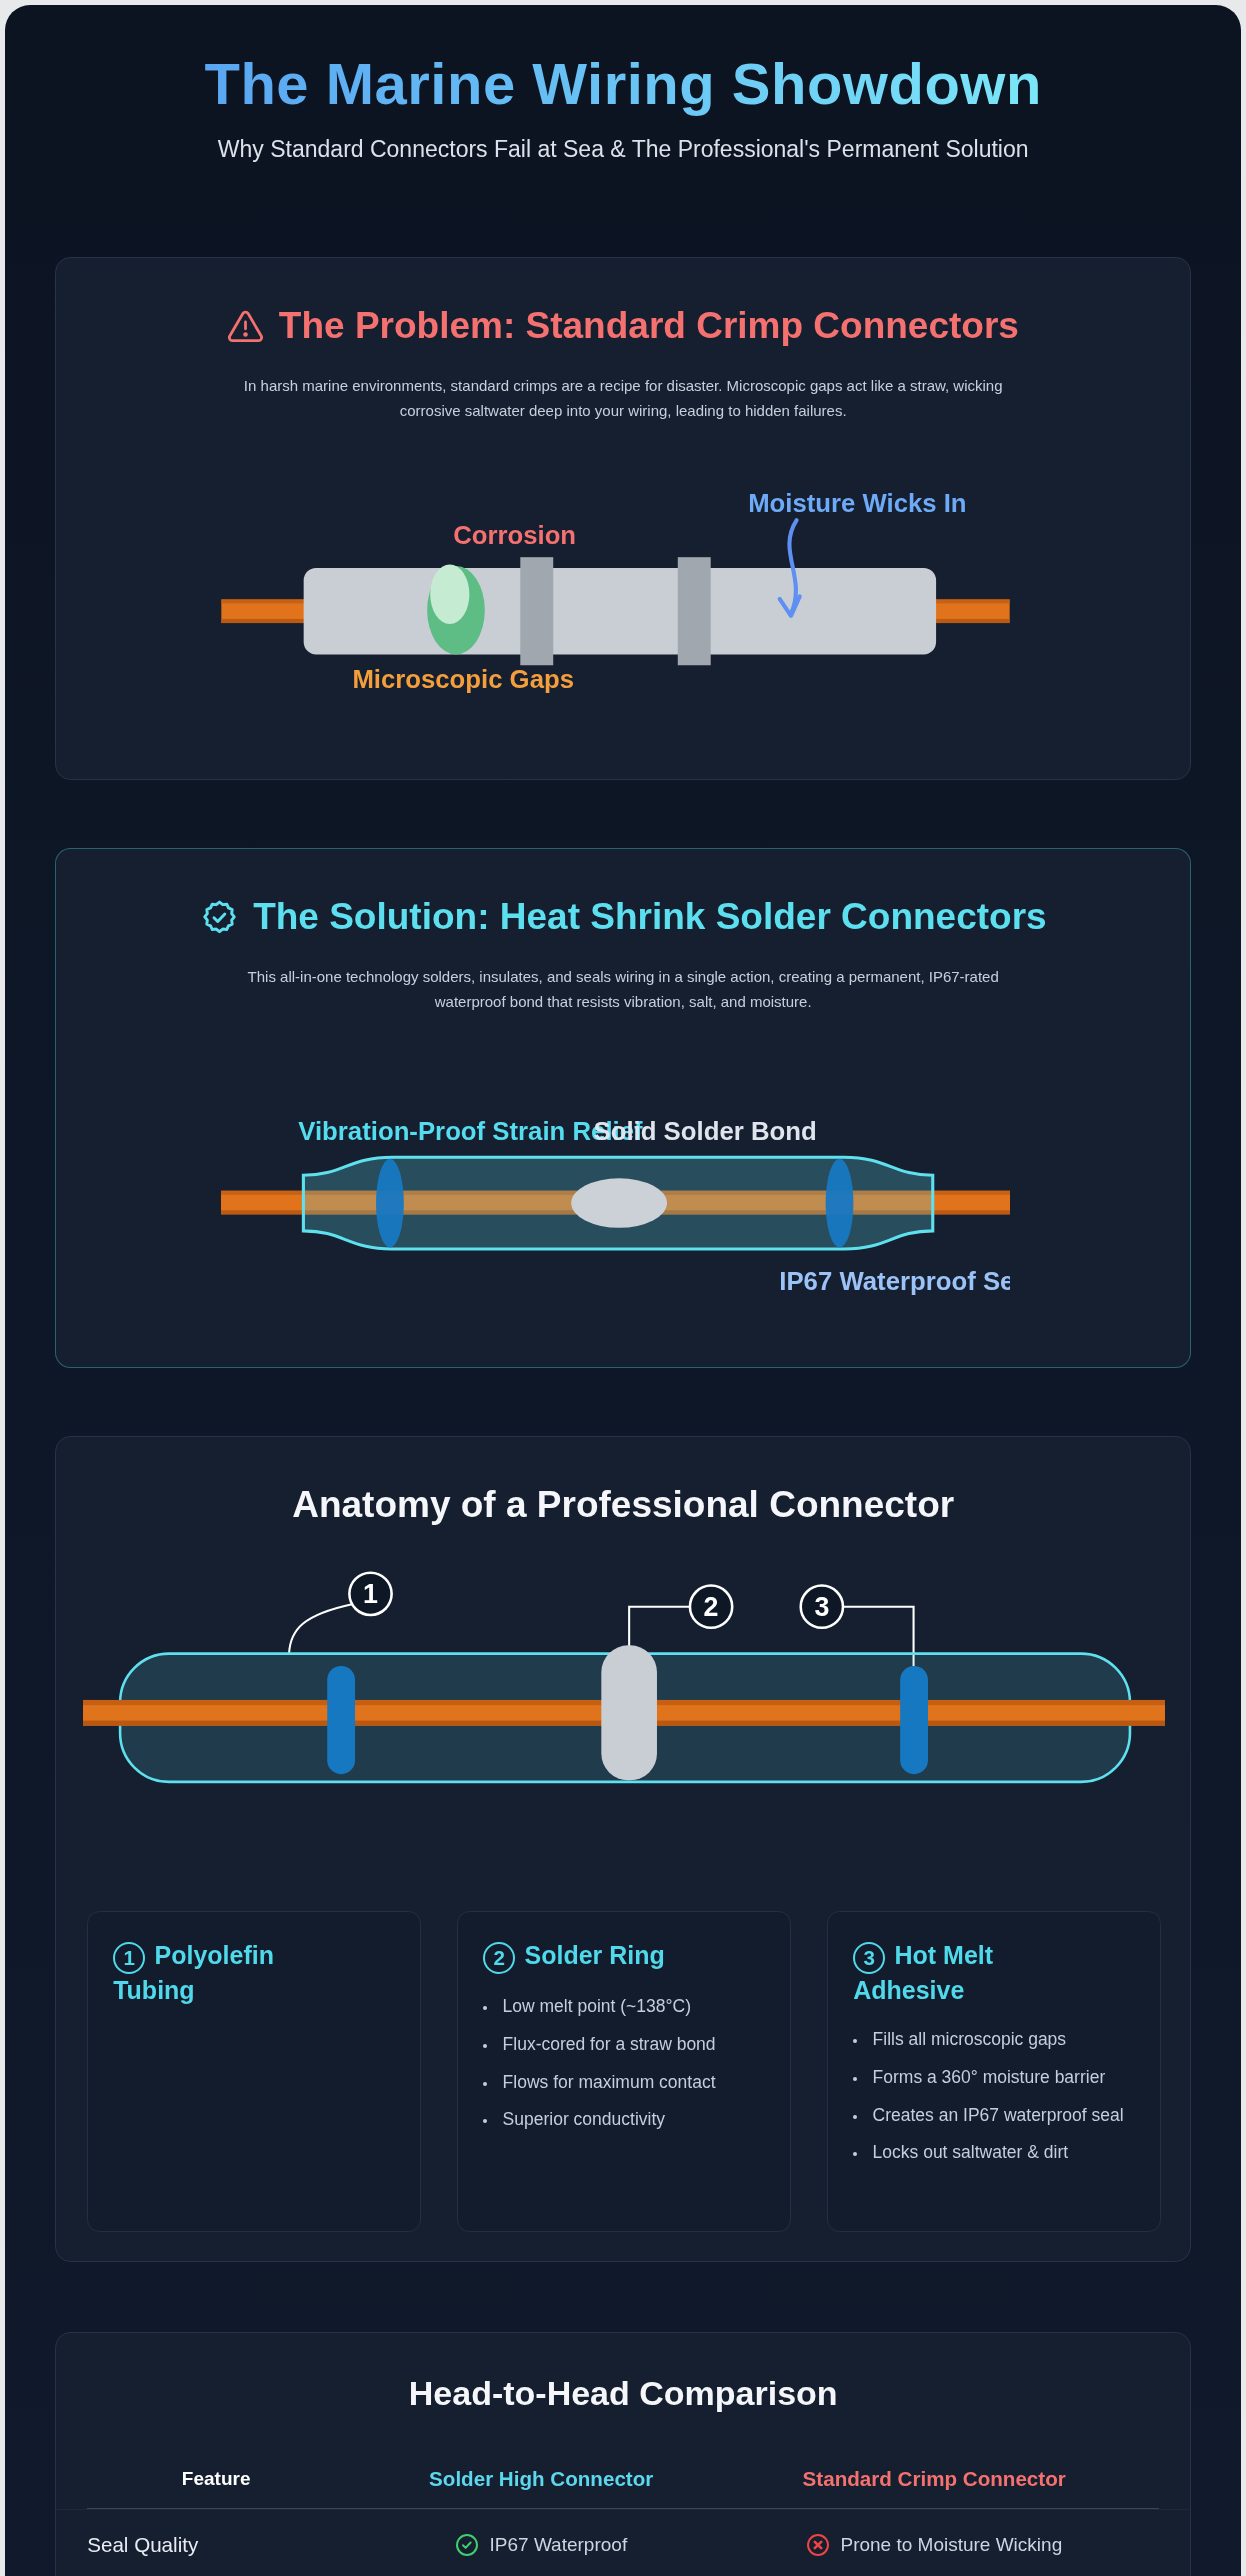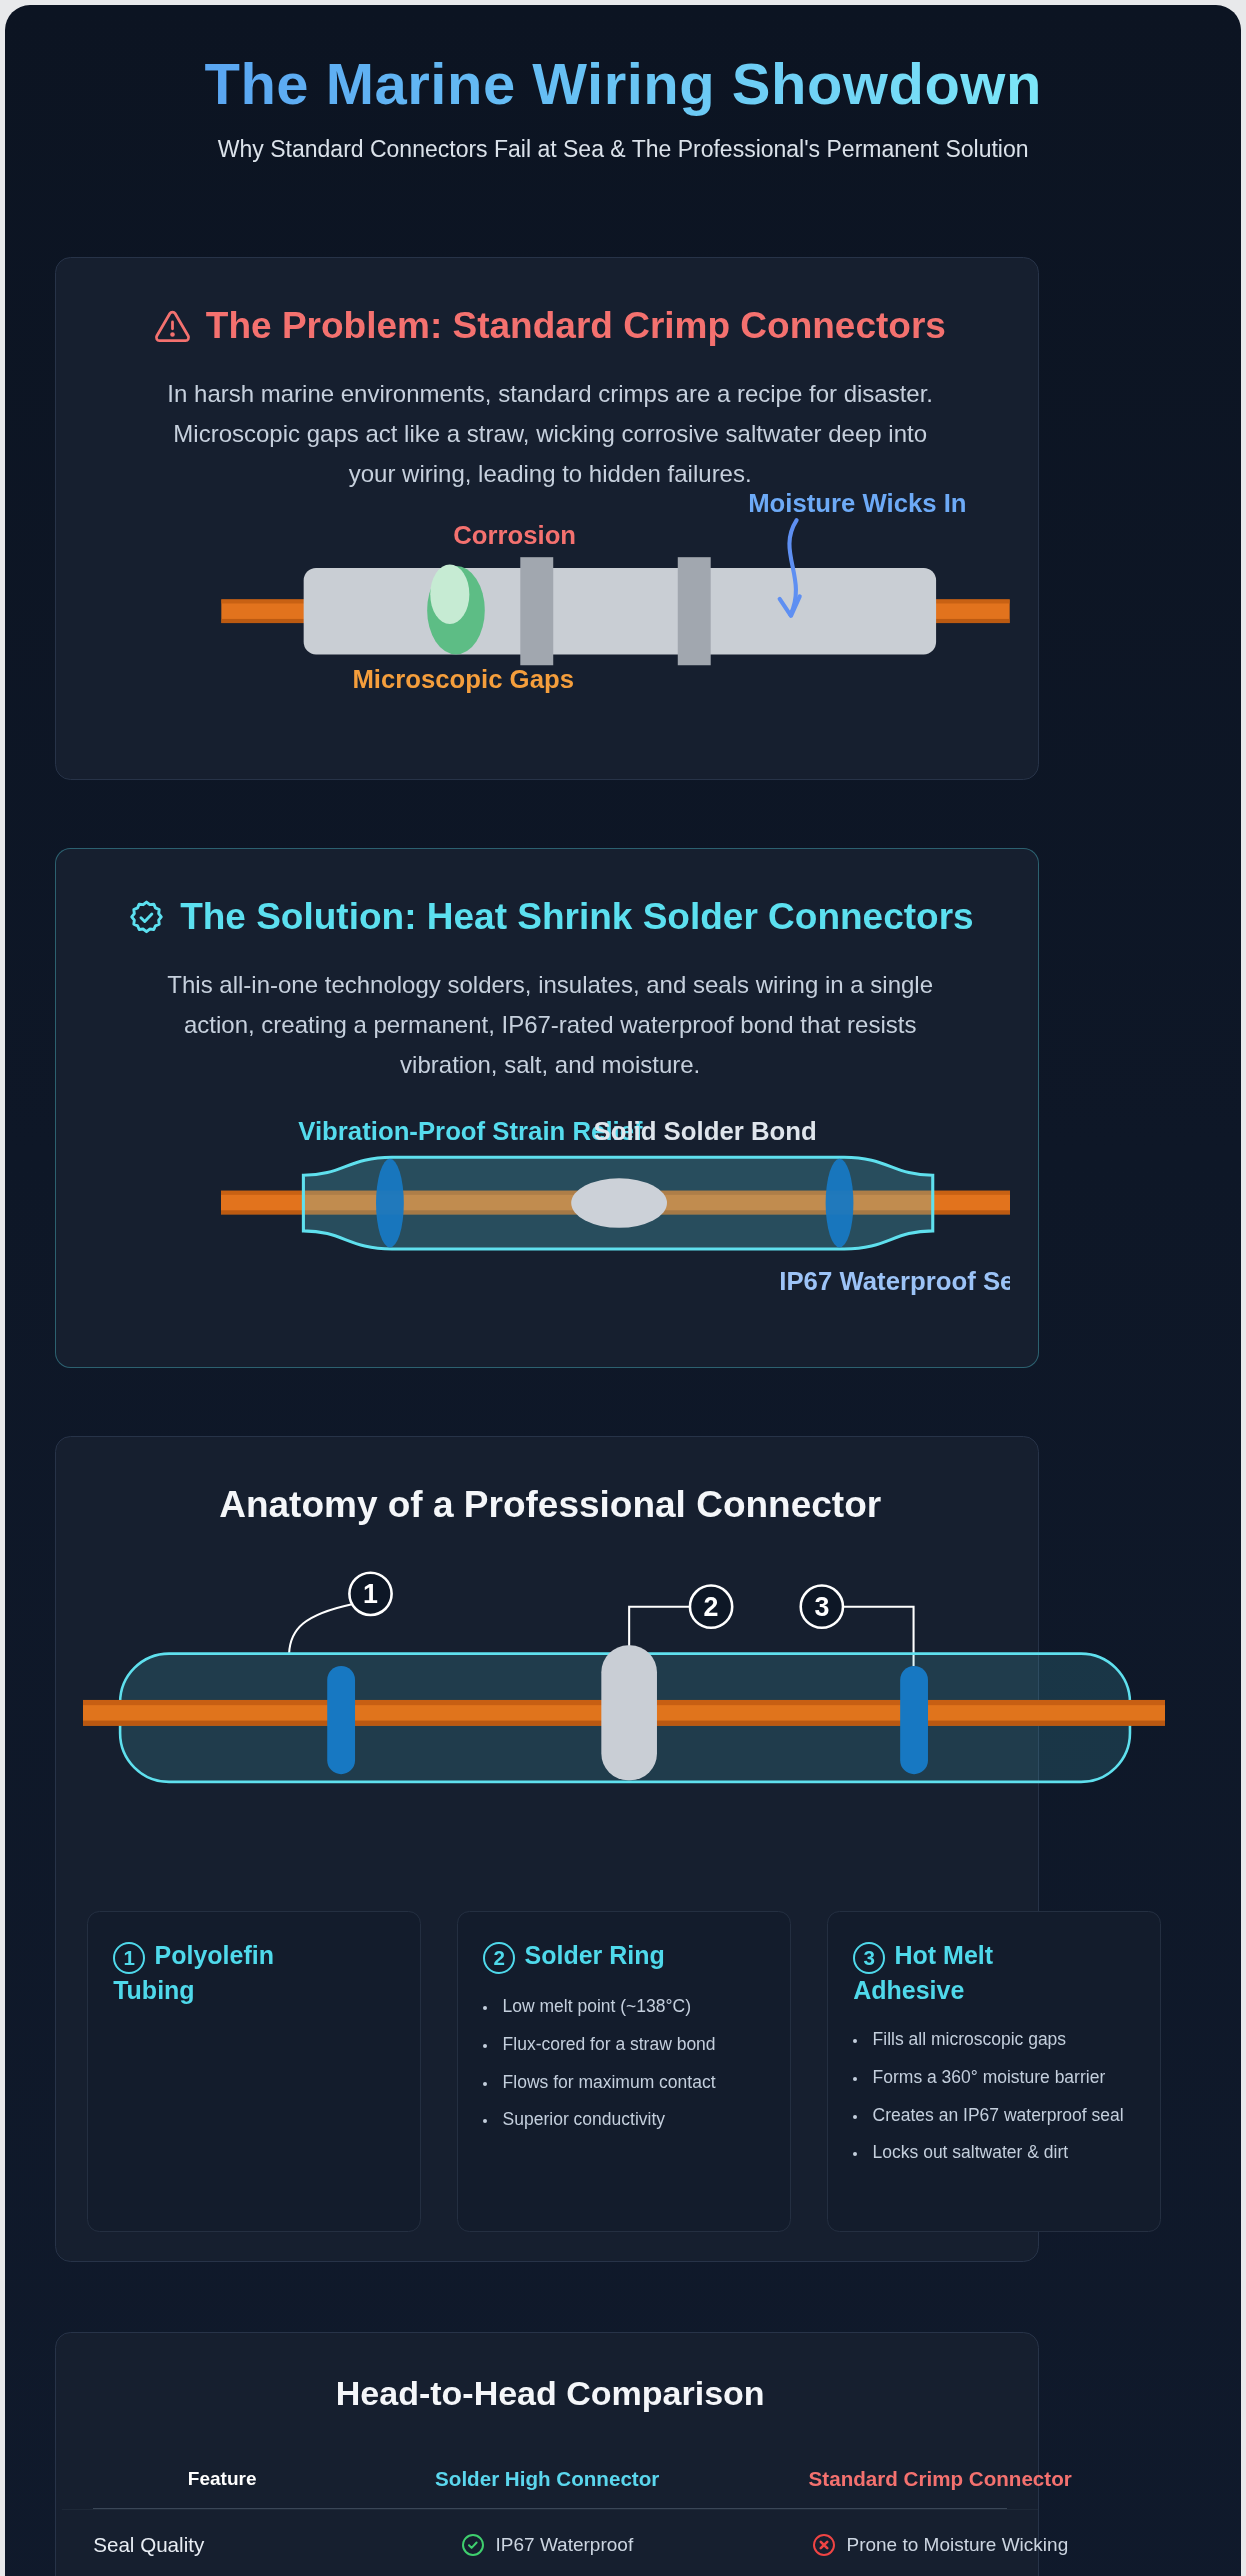--- a/index.html
+++ b/index.html
@@ -25,41 +25,40 @@
     -webkit-background-clip:text; background-clip:text;
     -webkit-text-fill-color:transparent; color:transparent;
     display:inline-block;
   }
   .hero .subtitle {
     margin:14.4px auto 0; max-width:845px;
     font-size:23px; line-height:1.48; color:#dbe2ea; font-weight:normal;
   }
   
   .card {
-    position:absolute; left:50px; width:984px;
+    position:absolute; left:50px; width:1136px;
     background:#161f2f;
     border:1px solid #273348;
     border-radius:15.5px;
-    padding-left:6px;
   }
   .card-problem    { top:252px;  height:523px; }
   .card-solution   { top:843px; height:520px; border-color:rgba(85,220,236,0.35); }
   .card-anatomy    { top:1431px; height:826px; }
   .card-comparison { top:2327px; height:497px; }
 
   .card h2 {
     display:flex; align-items:center; justify-content:center; gap:14.4px;
     font-size:37px; font-weight:bold; margin-top:47px;
   }
   .h2-problem  { color:#f4716f; }
   .h2-solution { color:#5ce0f0; }
   .h2-white    { color:#f4f6f9; }
   .card .lead {
     margin:27px auto 0; max-width:778px; text-align:center;
-    font-size:24px; line-height:1.66; color:#c6d0dd;
+    font-size:15px; line-height:1.66; color:#c6d0dd;
   }
   .h2-icon { flex:0 0 auto; display:inline-flex; }
 
   .diagram { position:absolute; }
   .diagram text { font-family:"Liberation Sans", sans-serif; font-weight:bold; }
 
   
   .acards {
     position:absolute; left:31px; top:474px; width:1074px;
     display:flex; gap:36px;

